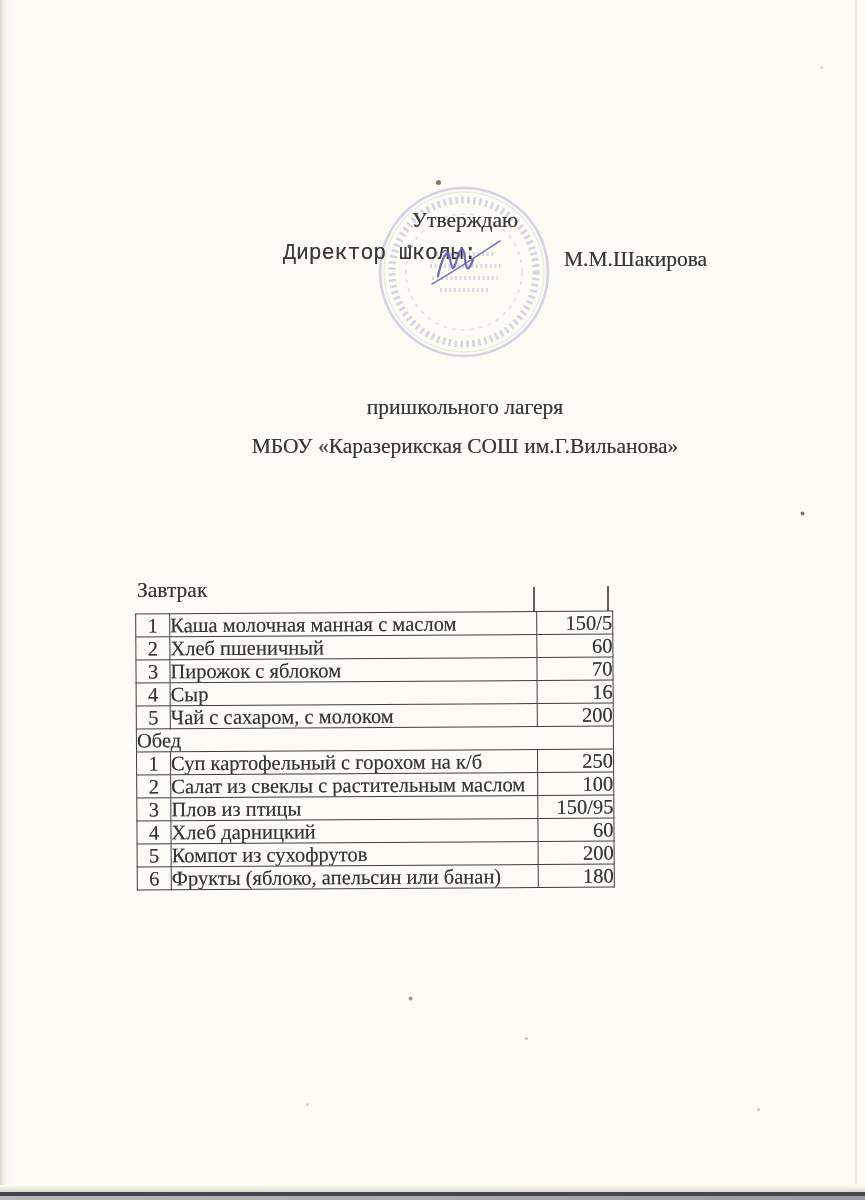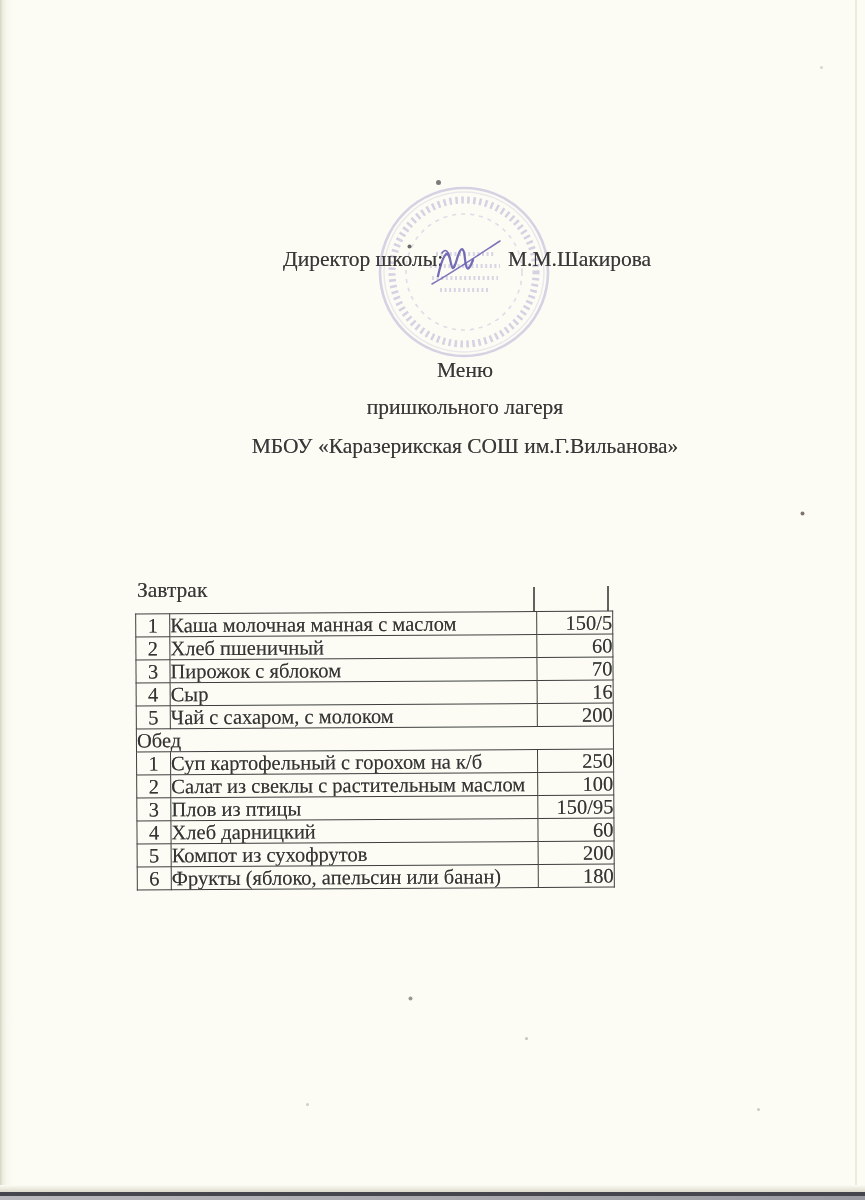--- a/index.html
+++ b/index.html
@@ -61,33 +61,33 @@
     <circle cx="90" cy="90" r="72" fill="none" stroke="rgba(122,114,188,0.30)" stroke-width="7" stroke-dasharray="2.5 3.5"></circle>
     <circle cx="90" cy="90" r="58" fill="none" stroke="rgba(122,114,188,0.22)" stroke-width="1.6" stroke-dasharray="4 5"></circle>
     <g stroke="rgba(122,114,188,0.28)" stroke-width="4" stroke-dasharray="2 2.6">
       <line x1="62" y1="72" x2="120" y2="72"></line>
       <line x1="56" y1="84" x2="126" y2="84"></line>
       <line x1="58" y1="96" x2="124" y2="96"></line>
       <line x1="66" y1="108" x2="116" y2="108"></line>
     </g>
   </svg>
 
-  <div class="txt" style="left:283px; top:246px;">Директор школы:</div>
+  <div class="txt center" style="left:340px; top:207px; width:250px;">Утверждаю</div>
+  <div class="txt" style="left:283px; top:240px;font-family:Liberation Mono, monospace;">Директор школы:</div>
 
   <svg class="sig" viewBox="0 0 85 58">
     <g fill="none" stroke="#675eb0" stroke-width="2.3" stroke-linecap="round" opacity="0.9">
       <path d="M10,42 C14,24 19,13 22,25 C24,35 25,39 29,25 C33,11 36,13 37,25 C38,36 40,39 45,26"></path>
       <path d="M22,25 C21,17 17,14 14,19" stroke-width="1.6"></path>
     </g>
     <path d="M4,50 C22,40 52,20 72,7" fill="none" stroke="#675eb0" stroke-width="1.5" stroke-linecap="round" opacity="0.85"></path>
   </svg>
 
-  <div class="txt" style="left:508px; top:246px;">М.М.Шакирова</div>
+  <div class="txt" style="left:564px; top:246px;">М.М.Шакирова</div>
 
-  <div class="txt center" style="left:215px; top:357px; width:500px;">Меню</div>
   <div class="txt center" style="left:215px; top:433px; width:500px;">МБОУ «Каразерикская СОШ им.Г.Вильанова»</div>
   <div class="txt center" style="left:215px; top:394px; width:500px;">пришкольного лагеря</div>
 
   <div class="txt" style="left:137px; top:577px;">Завтрак</div>
 
   <div class="hdr-tick" style="left:533px; top:587px;"></div>
   <div class="hdr-tick" style="left:607px; top:586px;"></div>
 
   <div class="menu-table-wrap">
     <table class="menu">

